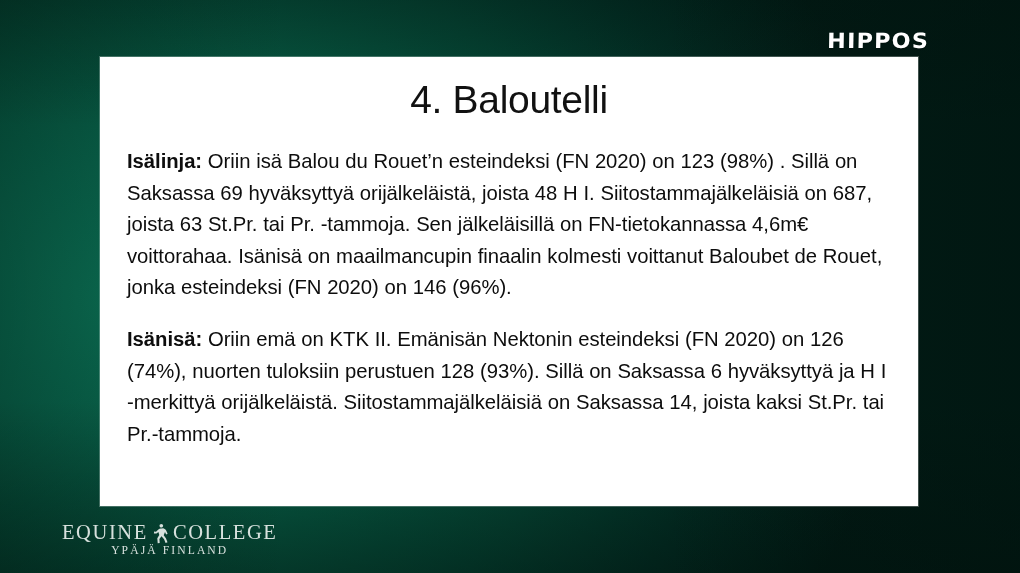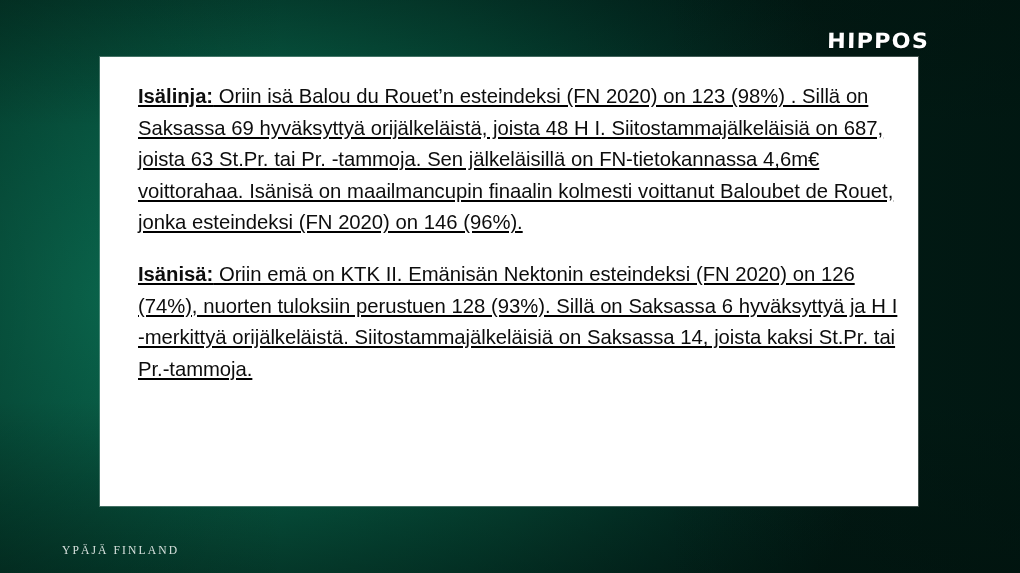--- a/index.html
+++ b/index.html
@@ -64,22 +64,21 @@
     text-align:center;
     font-family:"Liberation Sans", sans-serif;
     font-size:39px;
     font-weight:400;
     color:#111111;
     letter-spacing:-0.3px;
     padding-top:21px;
   }
 
   #body {
-    padding:24px 20px 0 38px;
-    text-decoration:underline;
+    padding:24px 20px 0 27px;
   }
 
   .para {
     font-family:"Liberation Sans", sans-serif;
     font-size:20.3px;
     line-height:31.6px;
     color:#0d0d0d;
     letter-spacing:-0.05px;
     word-spacing:0.2px;
     text-align:left;
@@ -130,27 +129,38 @@
 <body>
 
 <div id="slide">
 
   <div id="vignette"></div>
 
   <div id="hippos-logo">HIPPOS</div>
 
   <div id="card">
 
+    <div id="title">4. Baloutelli</div>
 
     <div id="body">
 
       <p class="para"><span class="lead">Isälinja:</span><span> Oriin isä Balou du Rouet’n esteindeksi (FN 2020) on 123 (98%) . Sillä on Saksassa 69 hyväksyttyä orijälkeläistä, joista 48 H I. Siitostammajälkeläisiä on 687, joista 63 St.Pr. tai Pr. -tammoja. Sen jälkeläisillä on FN-tietokannassa 4,6m€ voittorahaa. Isänisä on maailmancupin finaalin kolmesti voittanut Baloubet de Rouet, jonka esteindeksi (FN 2020) on 146 (96%).</span></p>
 
       <p class="para"><span class="lead">Isänisä:</span><span> Oriin emä on KTK II. Emänisän Nektonin esteindeksi (FN 2020) on 126 (74%), nuorten tuloksiin perustuen 128 (93%). Sillä on Saksassa 6 hyväksyttyä ja H I -merkittyä orijälkeläistä. Siitostammajälkeläisiä on Saksassa 14, joista kaksi St.Pr. tai Pr.-tammoja.</span></p>
 
     </div>
   </div>
 
   <div id="equine-logo">
+    <div id="equine-top">
+      <span>EQUINE</span>
+      <span id="horse-mark">
+        <svg viewBox="0 0 17 21" width="17" height="21" aria-hidden="true">
+          <path fill="#e9efec" d="M9.3 1.0c1.0 0 1.8 0.8 1.8 1.8 0 1.0-0.8 1.8-1.8 1.8-1.0 0-1.8-0.8-1.8-1.8 0-1.0 0.8-1.8 1.8-1.8z"></path>
+          <path fill="#e9efec" d="M11.2 5.2c1.5 0.4 2.6 1.3 3.2 2.7l1.2 2.8-1.5 0.7-1.1-2.5-1.3 3.4 2.2 3.0 1.6 4.0-1.9 0.7-1.5-3.7-2.6-3.0-2.1 2.6 0.3 4.2-2.0 0.1-0.4-4.9 2.0-3.3-0.9-3.0-1.9 1.6-2.6-0.2 0.2-1.8 1.9 0.1 2.4-2.2c0.9-0.8 1.9-1.1 3.0-0.9z"></path>
+        </svg>
+      </span>
+      <span>COLLEGE</span>
+    </div>
     <div id="equine-sub">YPÄJÄ  FINLAND</div>
   </div>
 
 </div>
 
 </body></html>

